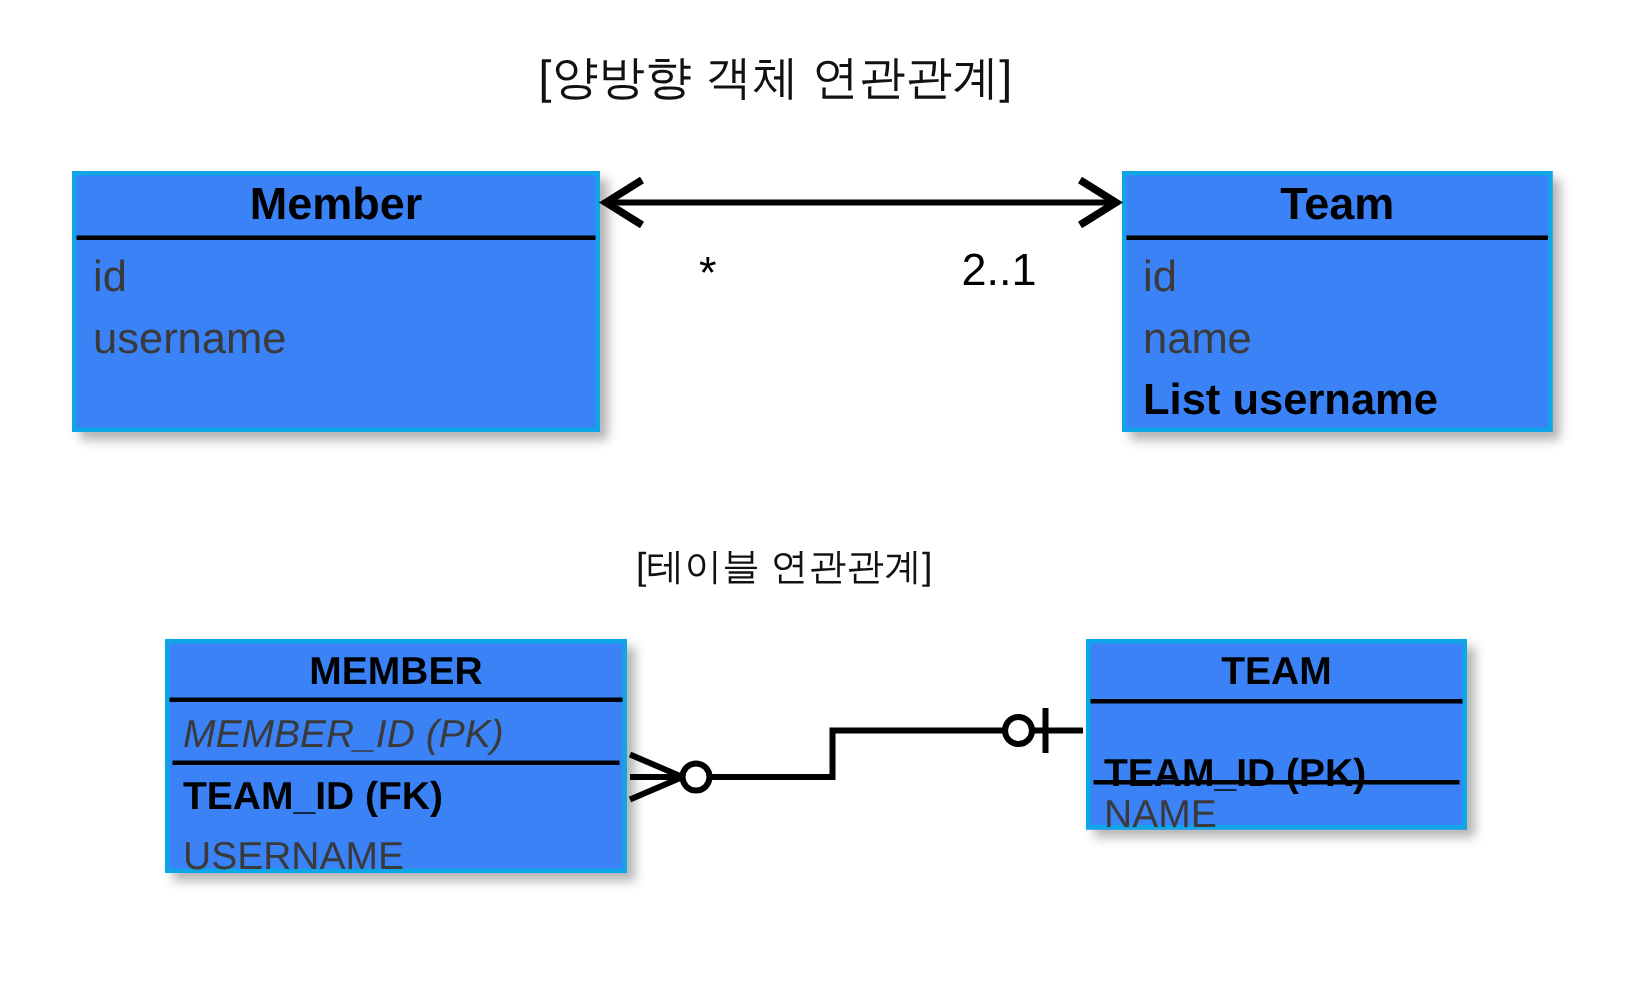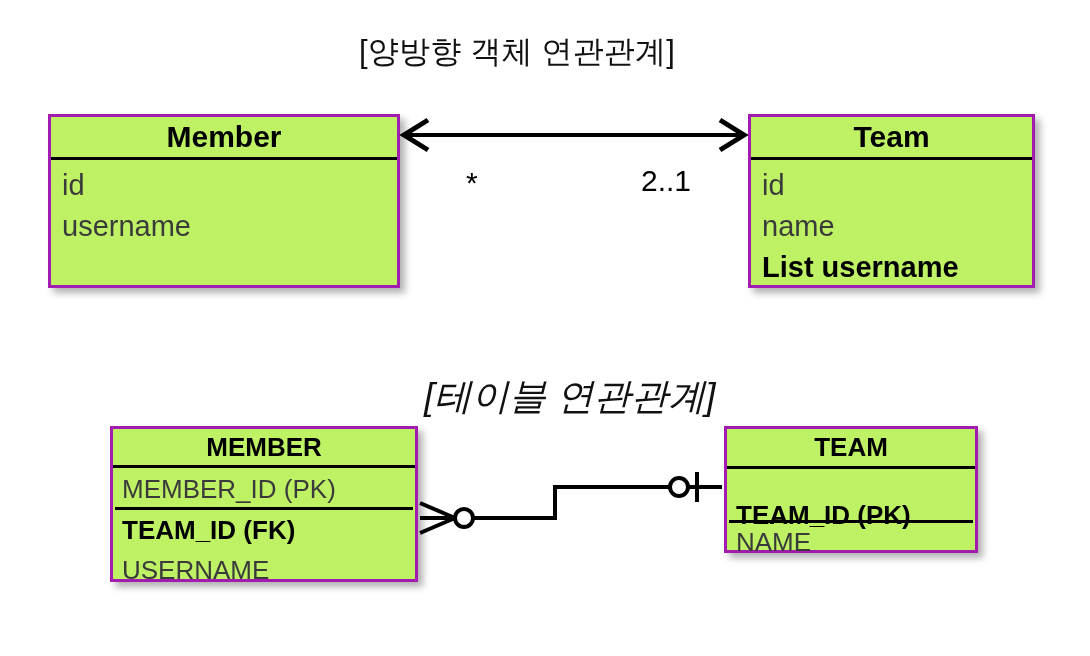--- a/index.html
+++ b/index.html
@@ -28,22 +28,22 @@
     letter-spacing: 0.2px;
     color: #111111;
     white-space: nowrap;
     font-weight: 400;
   }
 
   
   .uml-box {
     position: absolute;
     box-sizing: border-box;
-    background: #bef264;
-    border: 3px solid #a21caf;
+    background: #3b82f6;
+    border: 3px solid #0ea5e9;
     box-shadow: 5px 5px 7px rgba(0,0,0,0.30);
   }
   .box-header {
     box-sizing: border-box;
     text-align: center;
     font-weight: bold;
     color: #000000;
     border-bottom: 3px solid #000000;
     display: flex;
     align-items: center;
@@ -132,26 +132,26 @@
     <line x1="404" y1="135" x2="744" y2="135" stroke="#000000" stroke-width="4"></line>
 
     <polyline points="428,120 404,135 428,150" fill="none" stroke="#000000" stroke-width="5" stroke-linecap="butt" stroke-linejoin="miter"></polyline>
 
     <polyline points="720,120 744,135 720,150" fill="none" stroke="#000000" stroke-width="5" stroke-linecap="butt" stroke-linejoin="miter"></polyline>
   </svg>
 
   <div class="multiplicity" style="left:466px; top:168px;">*</div>
   <div class="multiplicity" style="left:641px; top:166px;">2..1</div>
 
-  <div class="section-title" style="left:424px; top:378px; font-size:37px;font-style:italic;">[테이블 연관관계]</div>
+  <div class="section-title" style="left:424px; top:366px; font-size:25px;">[테이블 연관관계]</div>
 
   <div class="uml-box tbl" style="left:110px; top:426px; width:308px; height:156px;">
     <div class="box-header" style="height:39px;">MEMBER</div>
     <div class="box-body">
-      <div class="field rowline" style="height:40px; line-height:39px;">MEMBER_ID (PK)</div>
+      <div class="field rowline" style="height:40px; line-height:39px;font-style:italic;">MEMBER_ID (PK)</div>
       <div class="field bold">TEAM_ID (FK)</div>
       <div class="field">USERNAME</div>
     </div>
   </div>
 
   <div class="uml-box tbl" style="left:724px; top:426px; width:254px; height:127px;">
     <div class="box-header" style="height:40px;">TEAM</div>
     <div class="box-body">
       <div class="field bold rowline" style="height:28px; line-height:40px;margin-top:24px;">TEAM_ID (PK)</div>
       <div class="field" style="height:40px; line-height:39px;">NAME</div>

